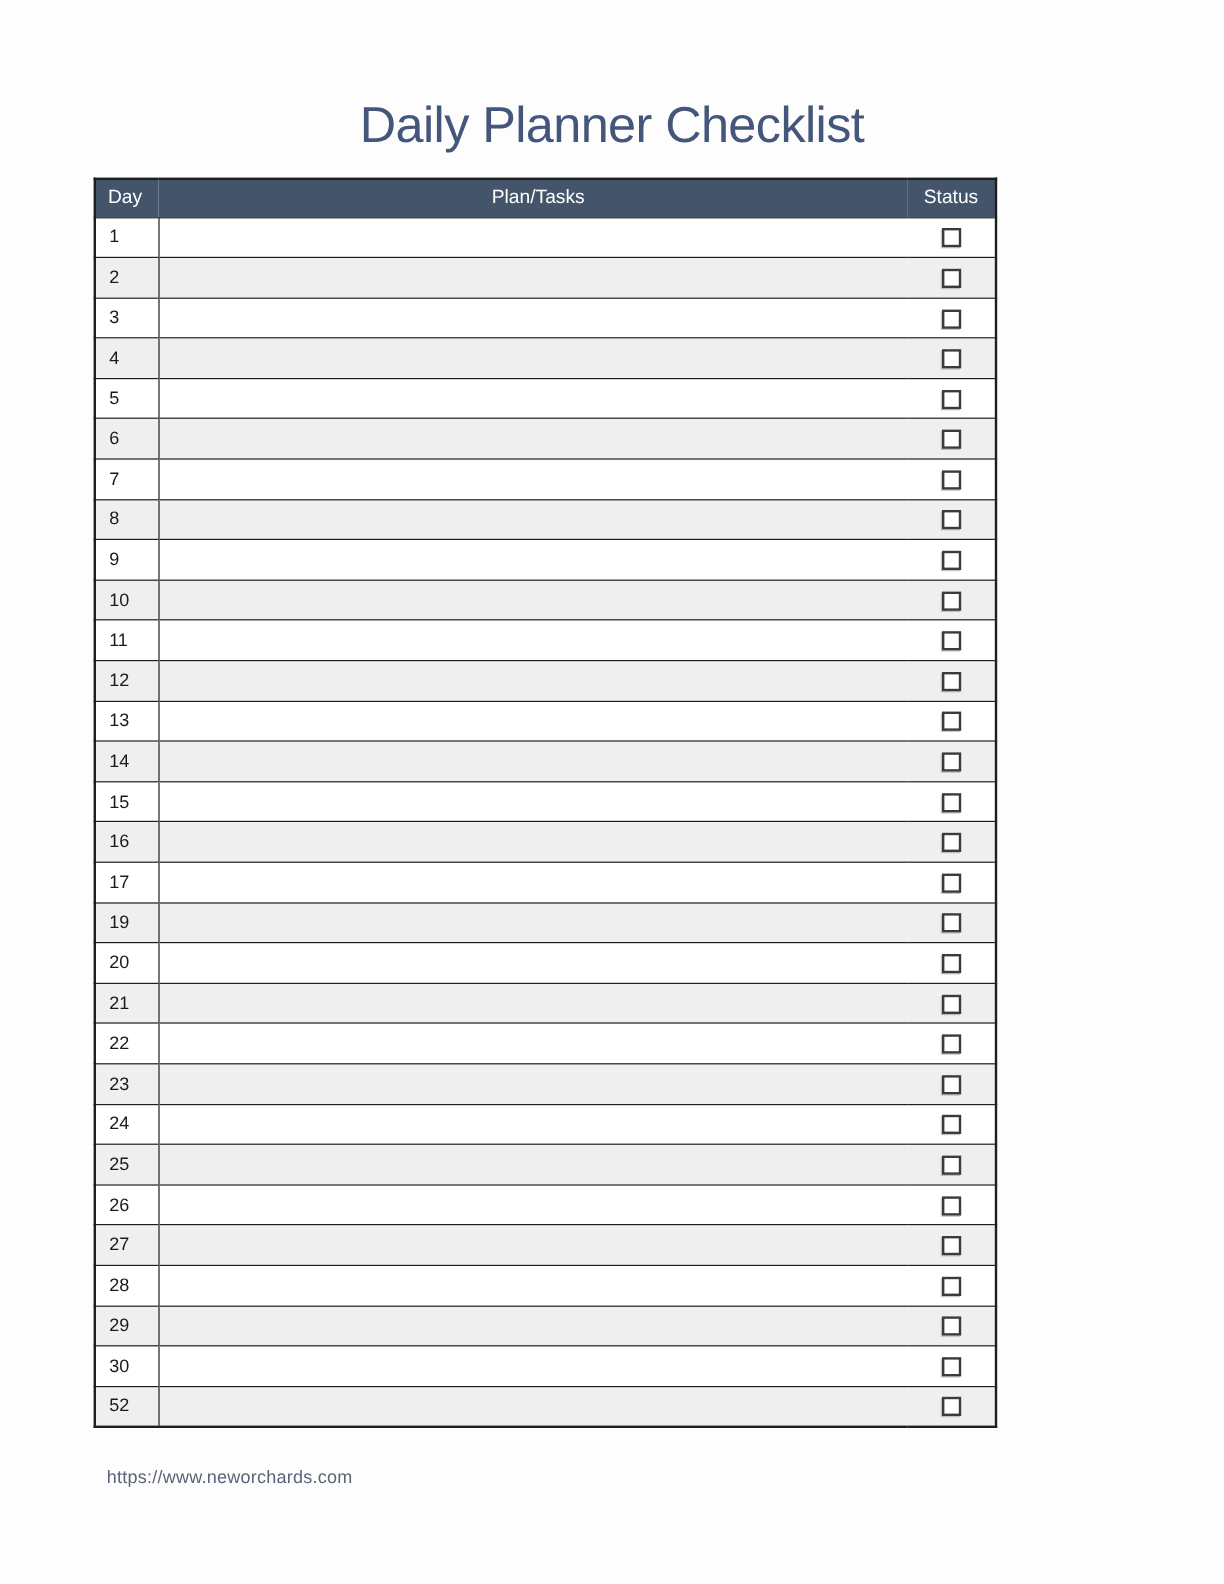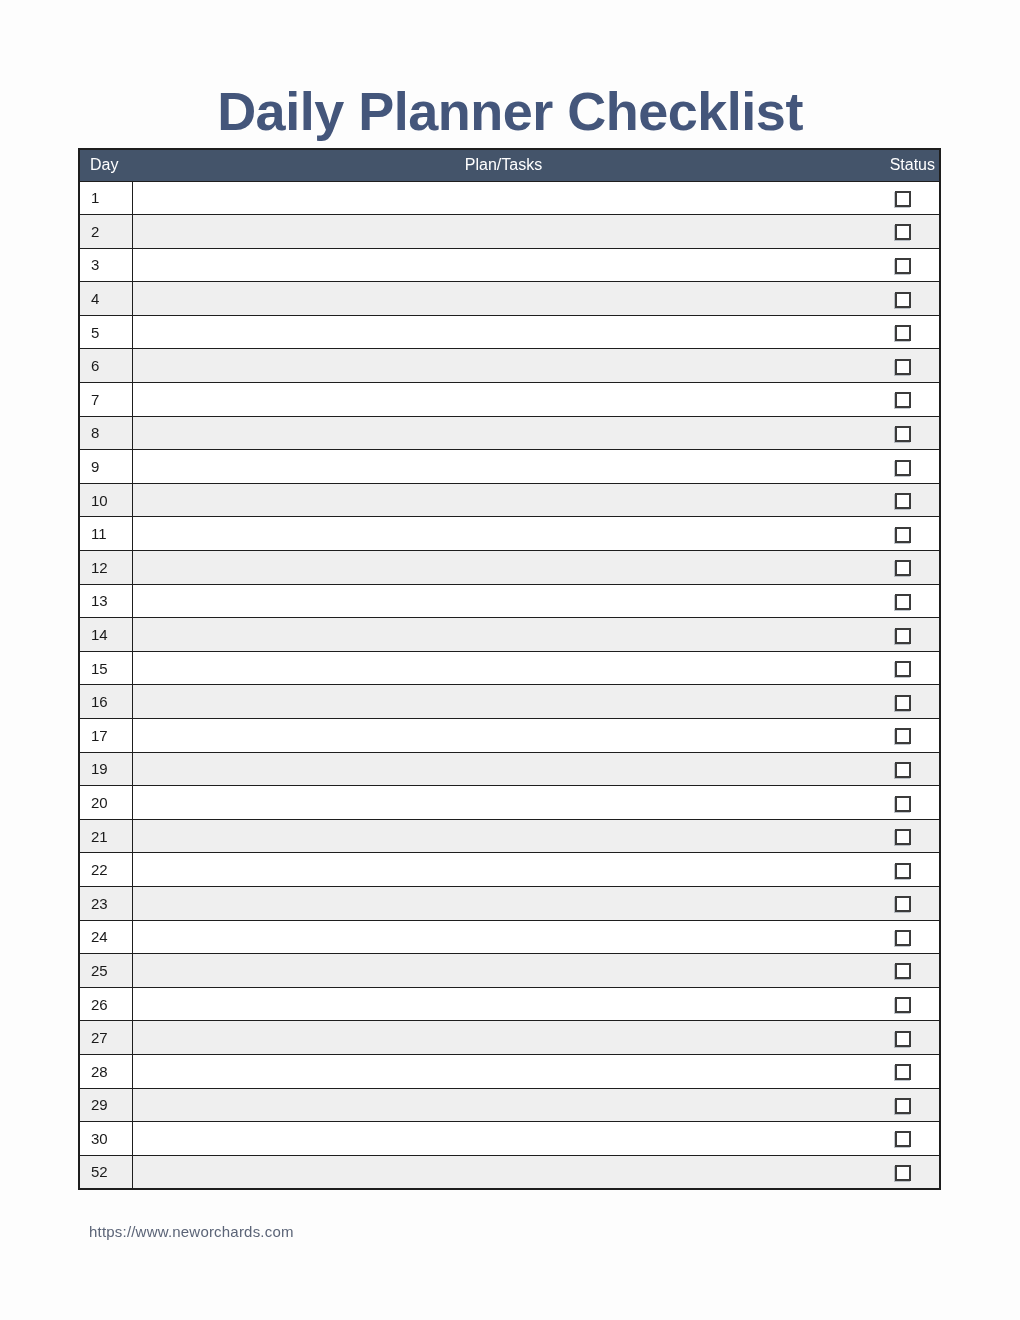--- a/index.html
+++ b/index.html
@@ -18,40 +18,40 @@
     width:1020px;height:1320px;
     font-family:"Liberation Sans","DejaVu Sans",sans-serif;
     position:relative;
   }
   .page{
     position:relative;width:1020px;height:1320px;background:#FDFDFD;overflow:hidden;
   }
   .title{
     position:absolute;top:80px;left:0;width:100%;
     text-align:center;
-    font-size:54px;font-weight:700;letter-spacing:-0.5px;
+    font-size:42px;font-weight:400;letter-spacing:-0.5px;
     color:var(--title-text);
   }
   table.planner{
-    position:absolute;left:78px;top:148px;width:863px;
+    position:absolute;left:78px;top:148px;width:753px;
     border-collapse:collapse;table-layout:fixed;
     border:2px solid var(--border);
   }
   col.c-day{width:53px;}
   col.c-status{width:74px;}
   thead th{
     background:var(--header-bg);
     color:var(--header-text);
     font-weight:400;font-size:16px;
     height:32px;vertical-align:middle;
     text-align:left;
   }
   th.col-day{padding-left:10px;}
   th.col-plan{padding-left:9px;text-align:center;}
-  th.col-status{text-align:right;padding:0 4px;}
+  th.col-status{text-align:center;padding:0 4px;}
   tbody td{
     height:33.6px;vertical-align:middle;
     border-top:1px solid var(--border);
     font-size:15px;color:var(--day-text);
     background:transparent;
   }
   tbody tr:nth-child(even) td{background:var(--stripe);}
   tbody tr:nth-child(odd) td{background:#FFFFFF;}
   td.col-day{
     padding-left:11px;

